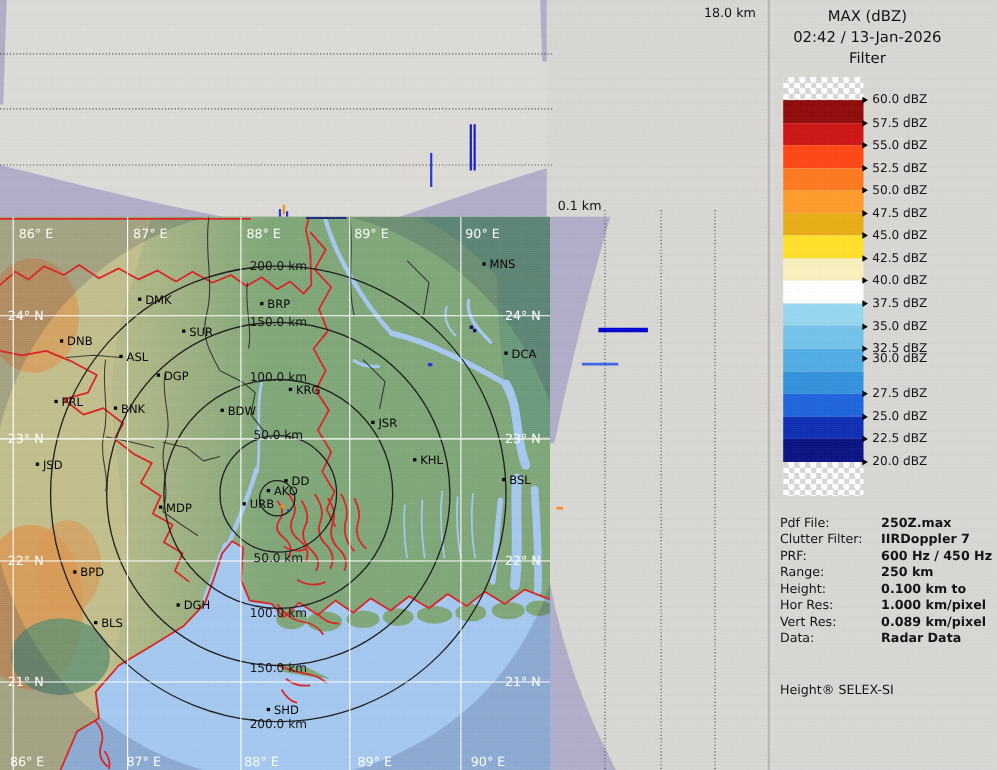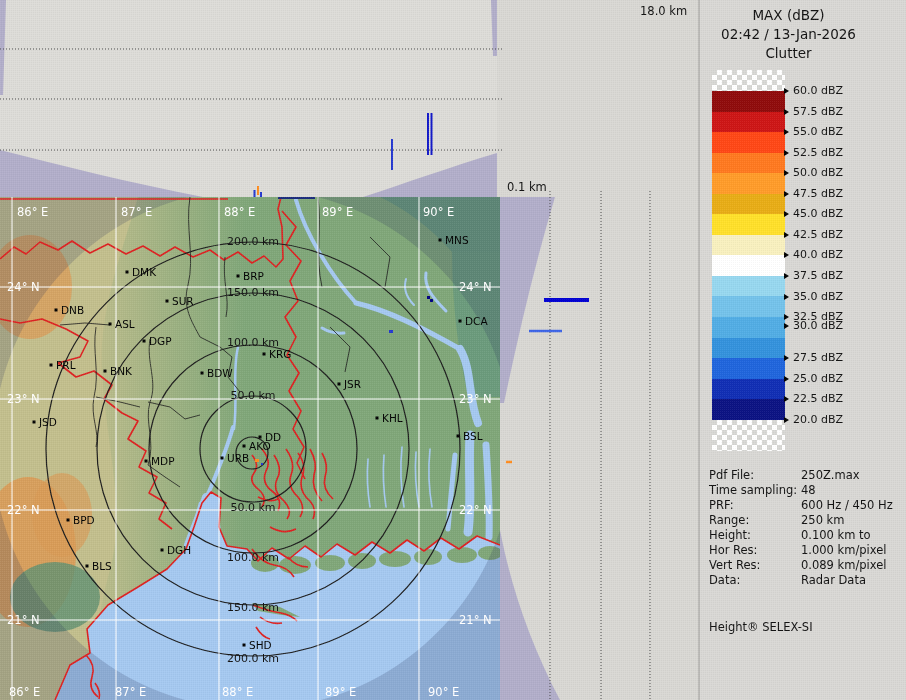--- a/index.html
+++ b/index.html
@@ -24,21 +24,21 @@
     background: repeating-conic-gradient(#ffffff 0% 25%, #d7d7d4 0% 50%);
     background-size: 10px 10px;
   }
   #colorbar-labels { position:absolute; left:84px; top:0; }
   .cb-label { position:absolute; white-space:nowrap; font-size:11px; color:#111; }
   .tri { display:inline-block; width:0; height:0; border-left:5px solid #000;
          border-top:3.5px solid transparent; border-bottom:3.5px solid transparent; margin-right:4px; }
 
   #meta { position:absolute; left:9px; top:468px; width:192px; font-size:11.5px; color:#111; }
   .meta-row { position:relative; height:15px; white-space:nowrap; }
-  .meta-val { position:absolute; left:92px; top:0; white-space:nowrap; }
+  .meta-val { position:absolute; left:92px; top:0; white-space:nowrap;font-weight:bold; }
   #meta-footer { position:absolute; left:9px; top:620px; font-size:11.5px; color:#111; }
 
   #stipple { position:absolute; inset:0; pointer-events:none; z-index:60; opacity:.09;
     background-image: conic-gradient(rgba(90,90,90,.6) 90deg, transparent 90deg 180deg, rgba(255,255,255,.8) 180deg 270deg, transparent 270deg);
     background-size:2px 2px; }
   svg { display:block; }
 </style>
 </head>
 <body>
 
@@ -291,21 +291,21 @@
 
   <div id="height-max-label">18.0 km</div>
   <div id="height-min-label">0.1 km</div>
 
   <div id="divider"></div>
 
   <div id="legend">
     <div class="lg-titles">
       <div class="lg-title">MAX (dBZ)</div>
       <div class="lg-title">02:42 / 13-Jan-2026</div>
-      <div class="lg-title">Clutter</div>
+      <div class="lg-title">Filter</div>
     </div>
     <div id="colorbar">
         <div class="band checker" style="height:21px"></div>
         <div class="band" style="height:20.56px;background:#8f0a0a"></div>
         <div class="band" style="height:20.56px;background:#cd1414"></div>
         <div class="band" style="height:20.56px;background:#ff4614"></div>
         <div class="band" style="height:20.56px;background:#ff781e"></div>
         <div class="band" style="height:20.56px;background:#ff9b28"></div>
         <div class="band" style="height:20.56px;background:#e8ac14"></div>
         <div class="band" style="height:20.56px;background:#ffe028"></div>
@@ -334,21 +334,21 @@
         <div class="cb-label" style="top:289.6px"><span class="tri"></span>35.0 dBZ</div>
         <div class="cb-label" style="top:310.15999999999997px"><span class="tri"></span>32.5 dBZ</div>
         <div class="cb-label" style="top:319px"><span class="tri"></span>30.0 dBZ</div>
         <div class="cb-label" style="top:351.28px"><span class="tri"></span>27.5 dBZ</div>
         <div class="cb-label" style="top:371.84px"><span class="tri"></span>25.0 dBZ</div>
         <div class="cb-label" style="top:392.4px"><span class="tri"></span>22.5 dBZ</div>
         <div class="cb-label" style="top:412.96px"><span class="tri"></span>20.0 dBZ</div>
       </div>
     <div id="meta">
         <div class="meta-row"><span>Pdf File:</span><span class="meta-val">250Z.max</span></div>
-        <div class="meta-row"><span>Time sampling:</span><span class="meta-val">48</span></div>
+        <div class="meta-row"><span>Clutter Filter:</span><span class="meta-val">IIRDoppler 7</span></div>
         <div class="meta-row"><span>PRF:</span><span class="meta-val">600 Hz / 450 Hz</span></div>
         <div class="meta-row"><span>Range:</span><span class="meta-val">250 km</span></div>
         <div class="meta-row"><span>Height:</span><span class="meta-val">0.100 km to</span></div>
         <div class="meta-row"><span>Hor Res:</span><span class="meta-val">1.000 km/pixel</span></div>
         <div class="meta-row"><span>Vert Res:</span><span class="meta-val">0.089 km/pixel</span></div>
         <div class="meta-row"><span>Data:</span><span class="meta-val">Radar Data</span></div>
       </div>
     <div id="meta-footer">Height® SELEX-SI</div>
   </div>
 

